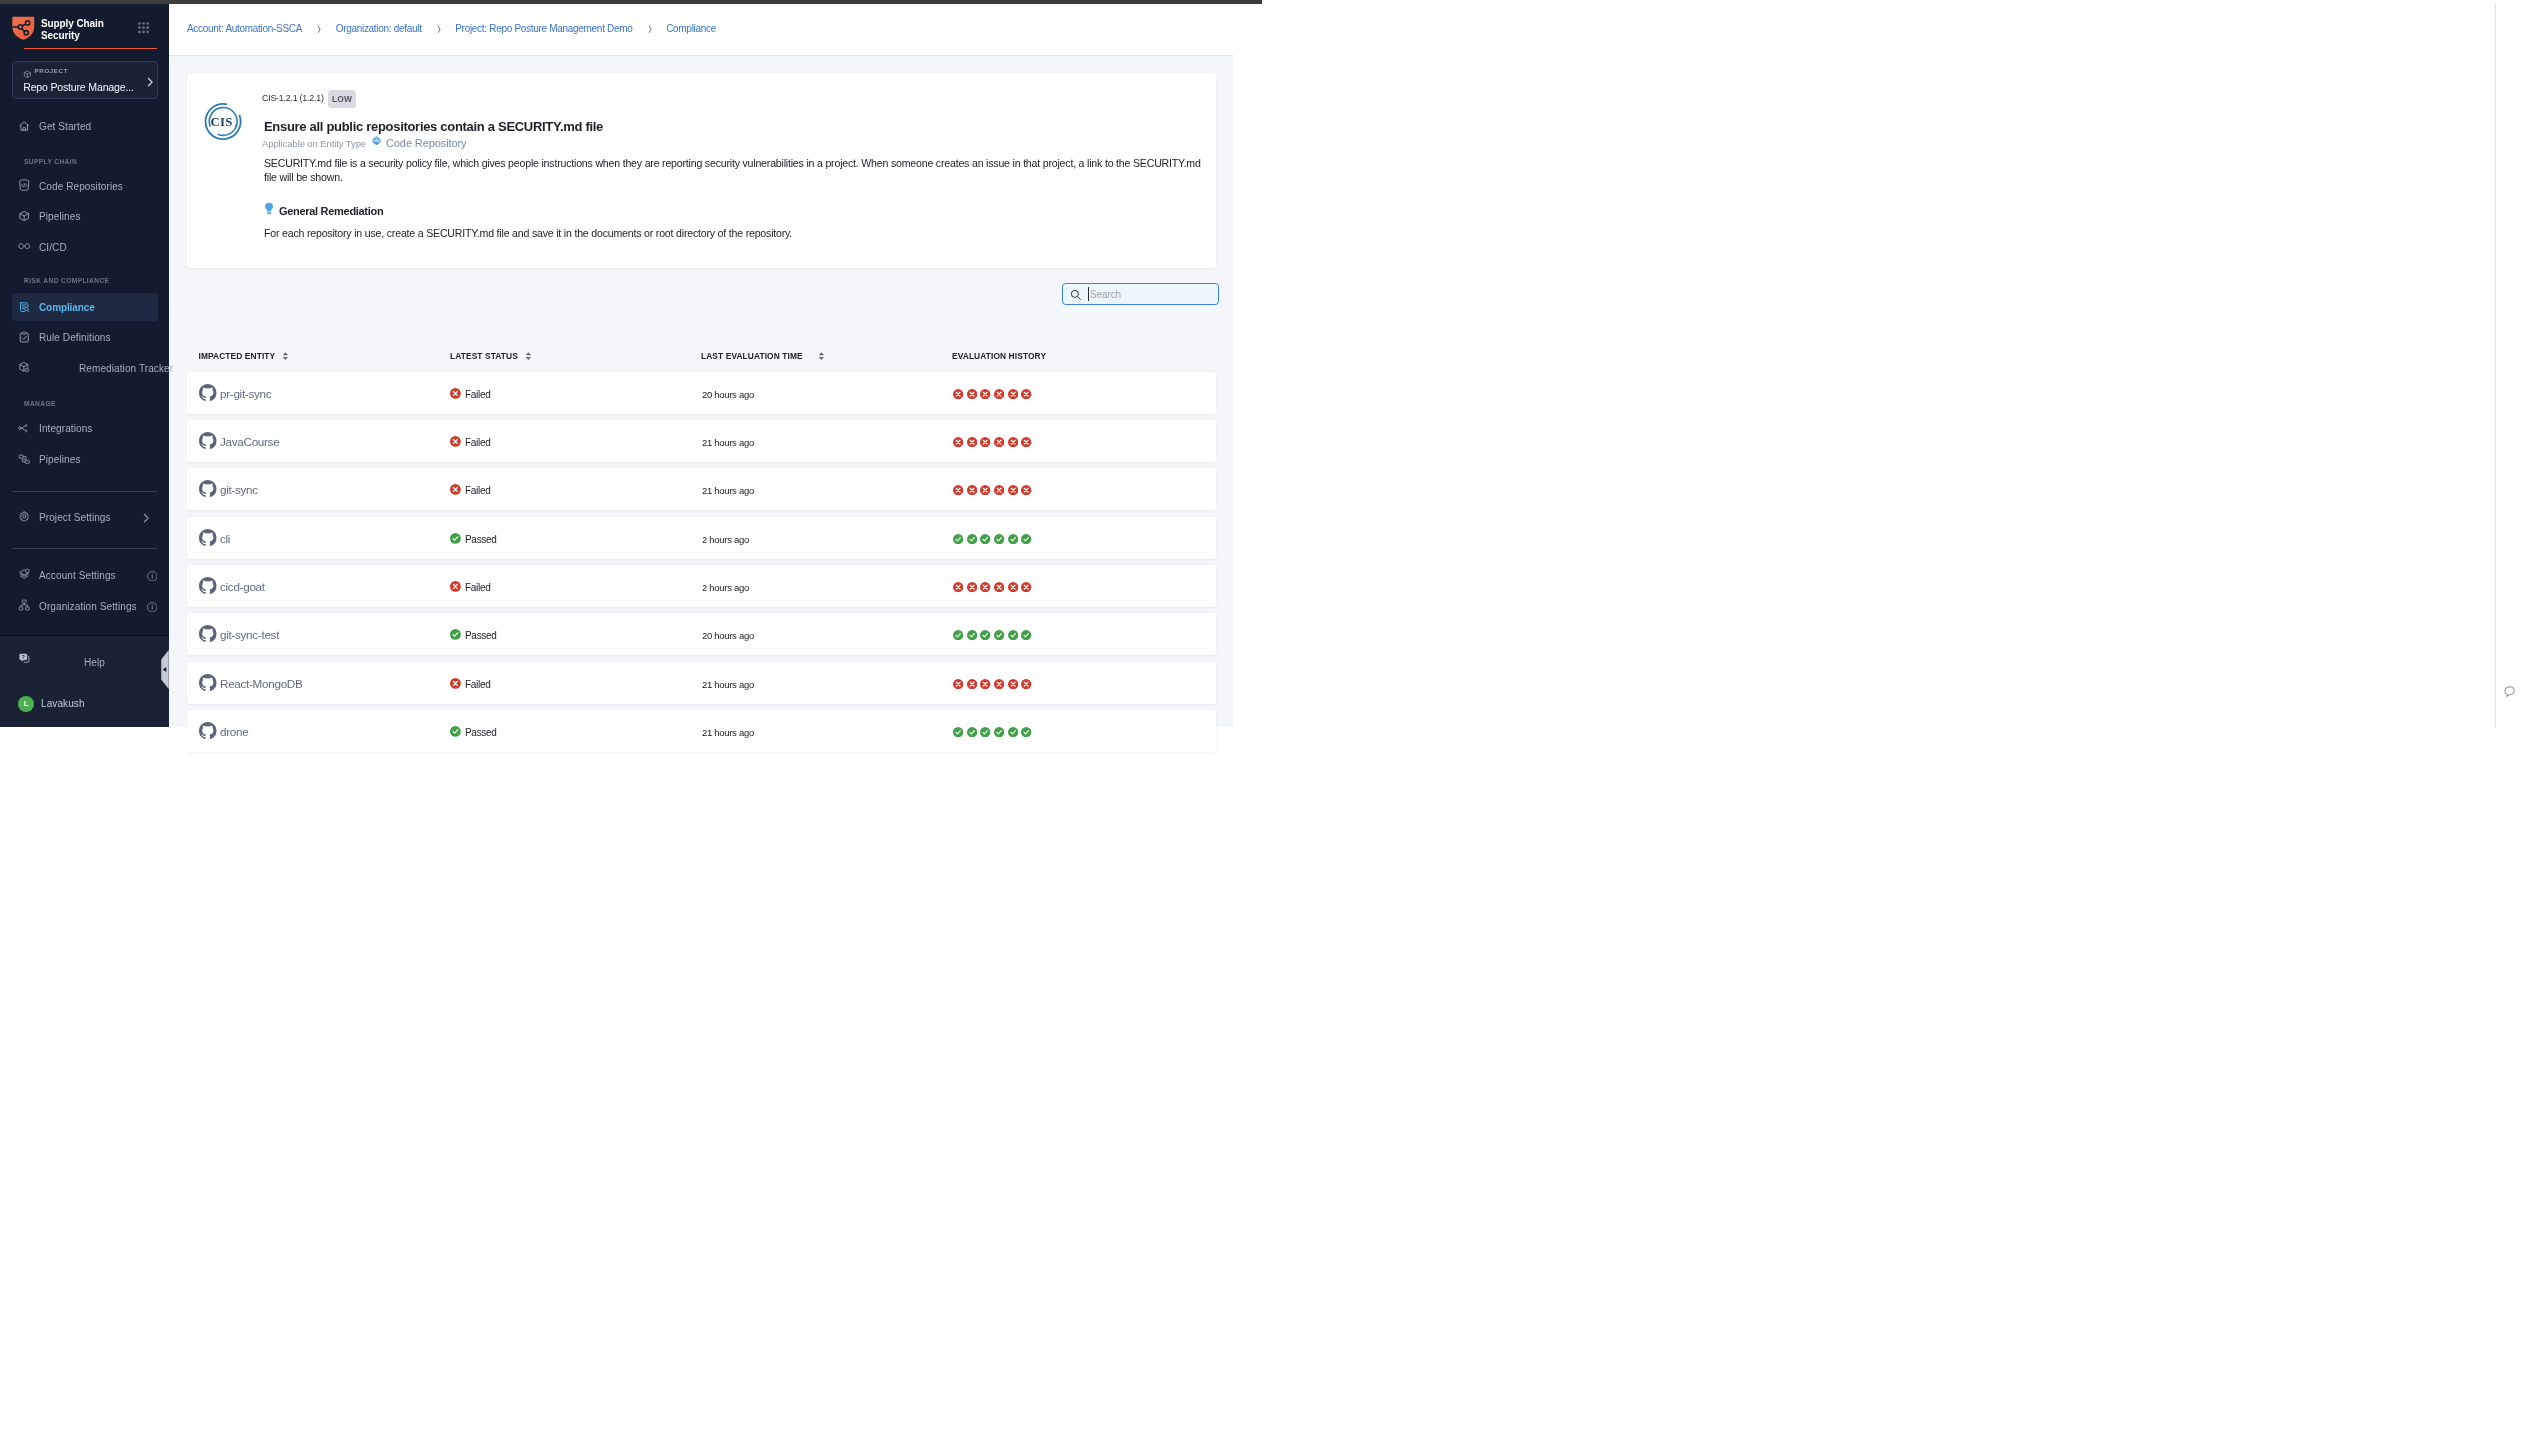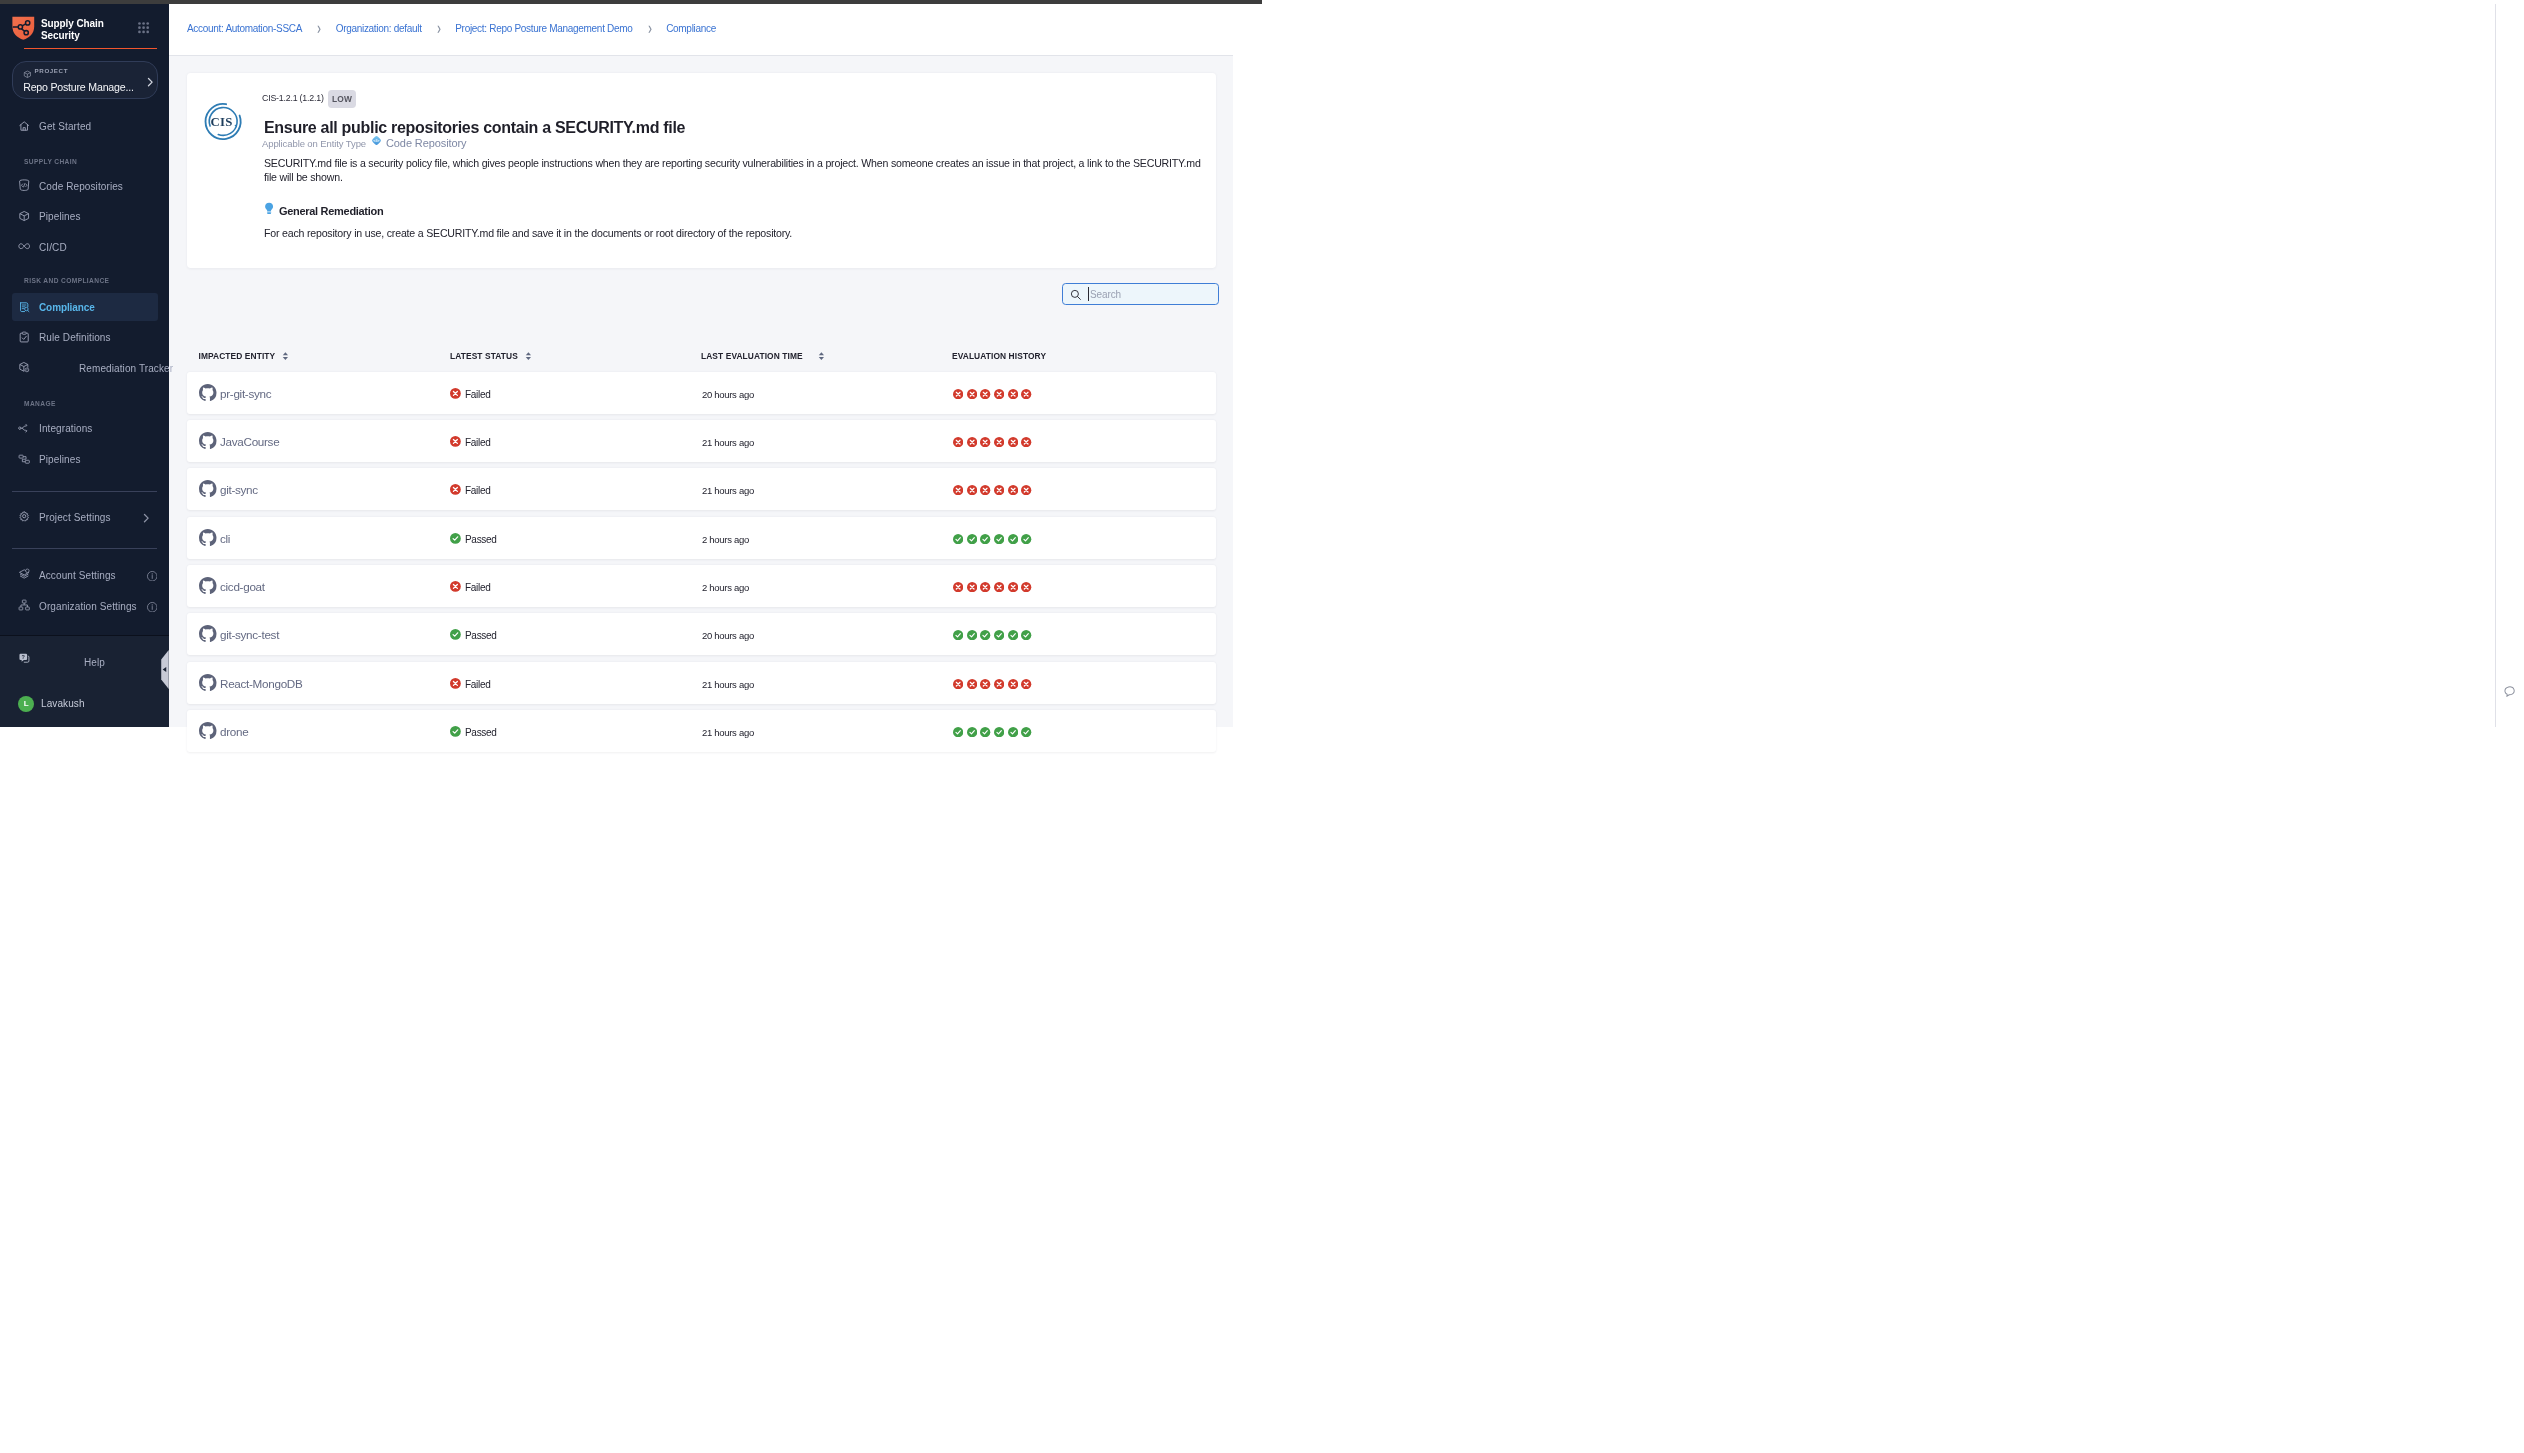--- a/index.html
+++ b/index.html
@@ -52,21 +52,21 @@
         <circle cx="7.65" cy="2.00" r="1.82" fill="#6b7286"></circle>
         <circle cx="13.30" cy="2.00" r="1.82" fill="#6b7286"></circle>
         <circle cx="2.00" cy="7.80" r="1.82" fill="#6b7286"></circle>
         <circle cx="7.65" cy="7.80" r="1.82" fill="#6b7286"></circle>
         <circle cx="13.30" cy="7.80" r="1.82" fill="#6b7286"></circle>
         <circle cx="2.00" cy="13.60" r="1.82" fill="#6b7286"></circle>
         <circle cx="7.65" cy="13.60" r="1.82" fill="#6b7286"></circle>
         <circle cx="13.30" cy="13.60" r="1.82" fill="#6b7286"></circle>
       </svg></div>
 <div class="abs" style="left:24px;top:44px;width:133px;height:1.8px;background:#f2562e;"></div>
-<div class="abs" style="left:12px;top:57px;width:146px;height:38px;border:0.7px solid #303c58;border-radius:14px;background:#1a2336;">
+<div class="abs" style="left:12px;top:57px;width:146px;height:38px;border:0.7px solid #303c58;border-radius:4px;background:#1a2336;">
 <div class="abs" style="left:10.2px;top:6.2px;"><svg width="8.8" height="8.8" viewBox="0 0 17 17">
           <path d="M8.5 2 L14.5 5 V11.5 L8.5 14.5 L2.5 11.5 V5 Z M2.5 5 L8.5 8 L14.5 5 M8.5 8 V14.5" stroke="#9aa0b2" stroke-width="1.25" fill="none" stroke-linejoin="round"></path>
         </svg></div>
 <div class="abs" style="left:21.6px;top:5.5px;font-size:6.2px;font-weight:bold;letter-spacing:0.6px;color:#9aa0b2;">PROJECT</div>
 <div class="abs" style="left:10.2px;top:19px;font-size:10.6px;letter-spacing:-0.2px;color:#f4f5f8;">Repo Posture Manage...</div>
 <div class="abs" style="left:134px;top:14px;"><svg width="6.6" height="10.2" viewBox="0 0 9 14" style="">
           <path d="M2 2 L7 7 L2 12" stroke="#cfd3dd" stroke-width="1.8" fill="none" stroke-linecap="round" stroke-linejoin="round"></path>
         </svg></div>
 </div>
 <div class="icon" style="top:116px;"><svg width="12.4" height="12.4" viewBox="0 0 17 17" style="">
@@ -185,21 +185,21 @@
       <div class="abs" style="left:17px;top:28.5px;"><svg width="41" height="41" viewBox="0 0 56 56">
 <g fill="none" stroke="#2e7cb4" stroke-linecap="round">
 <path d="M 48.6 19.8 A 24 24 0 1 1 30.2 4.4" stroke-width="2.5"></path>
 <path d="M 8.3 34.2 A 19 19 0 1 1 19.5 45.7" stroke-width="2.2"></path>
 </g>
 <text x="9" y="34.5" font-family="Liberation Serif" font-weight="bold" font-size="17.5" fill="#1d3d5c" letter-spacing="0.3">CIS</text>
 <circle cx="43" cy="33.5" r="1.1" fill="#2e7cb4"></circle>
 </svg></div>
       <div class="abs" style="left:75px;top:20.3px;font-size:8.8px;letter-spacing:-0.2px;color:#2b2b38;">CIS-1.2.1 (1.2.1)</div>
       <div class="abs" style="left:141px;top:17.4px;width:28px;height:18px;background:#dadae3;border-radius:3.7px;color:#55555f;font-size:8.4px;font-weight:bold;text-align:center;line-height:18px;letter-spacing:0.1px;">LOW</div>
-      <div class="abs" style="left:77px;top:46px;font-size:16px;font-weight:bold;letter-spacing:-0.3px;color:#1f1f29;">Ensure all public repositories contain a SECURITY.md file</div>
+      <div class="abs" style="left:77px;top:46px;font-size:13px;font-weight:bold;letter-spacing:-0.3px;color:#1f1f29;">Ensure all public repositories contain a SECURITY.md file</div>
       <div class="abs" style="left:75px;top:65px;font-size:9.5px;letter-spacing:-0.1px;color:#9096ab;">Applicable on Entity Type</div>
       <div class="abs" style="left:184px;top:62px;"><svg width="11" height="11" viewBox="0 0 15 15">
 <defs>
             <linearGradient id="eg" x1="0" y1="0" x2="1" y2="1">
               <stop offset="0" stop-color="#7ecbf2"></stop>
               <stop offset="1" stop-color="#3e8fd8"></stop>
             </linearGradient>
           </defs>
 <rect x="2.5" y="2.5" width="10" height="10" rx="2.8" transform="rotate(45 7.5 7.5)" fill="url(#eg)"></rect>
 <text x="7.5" y="10" font-size="6" font-weight="bold" fill="#fff" text-anchor="middle" font-family="Liberation Sans">&lt;/&gt;</text>

